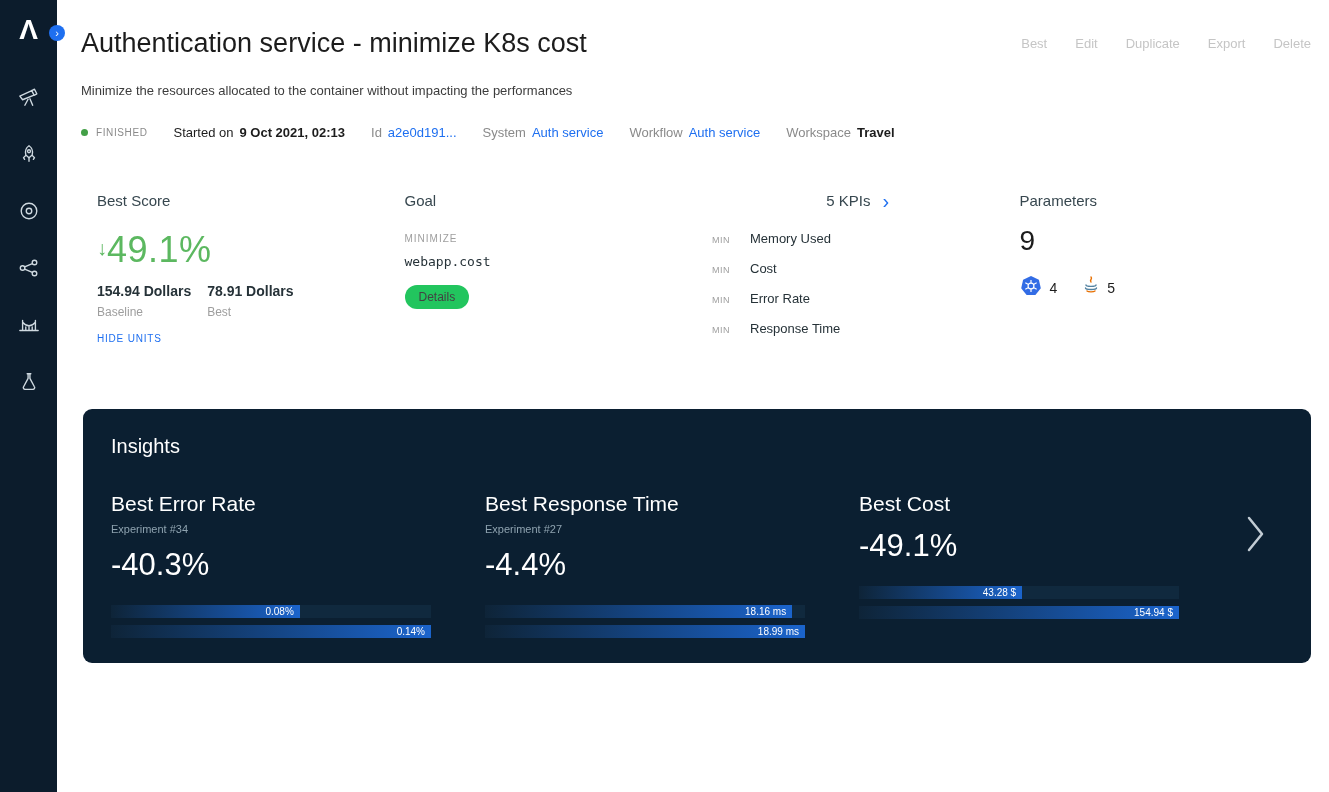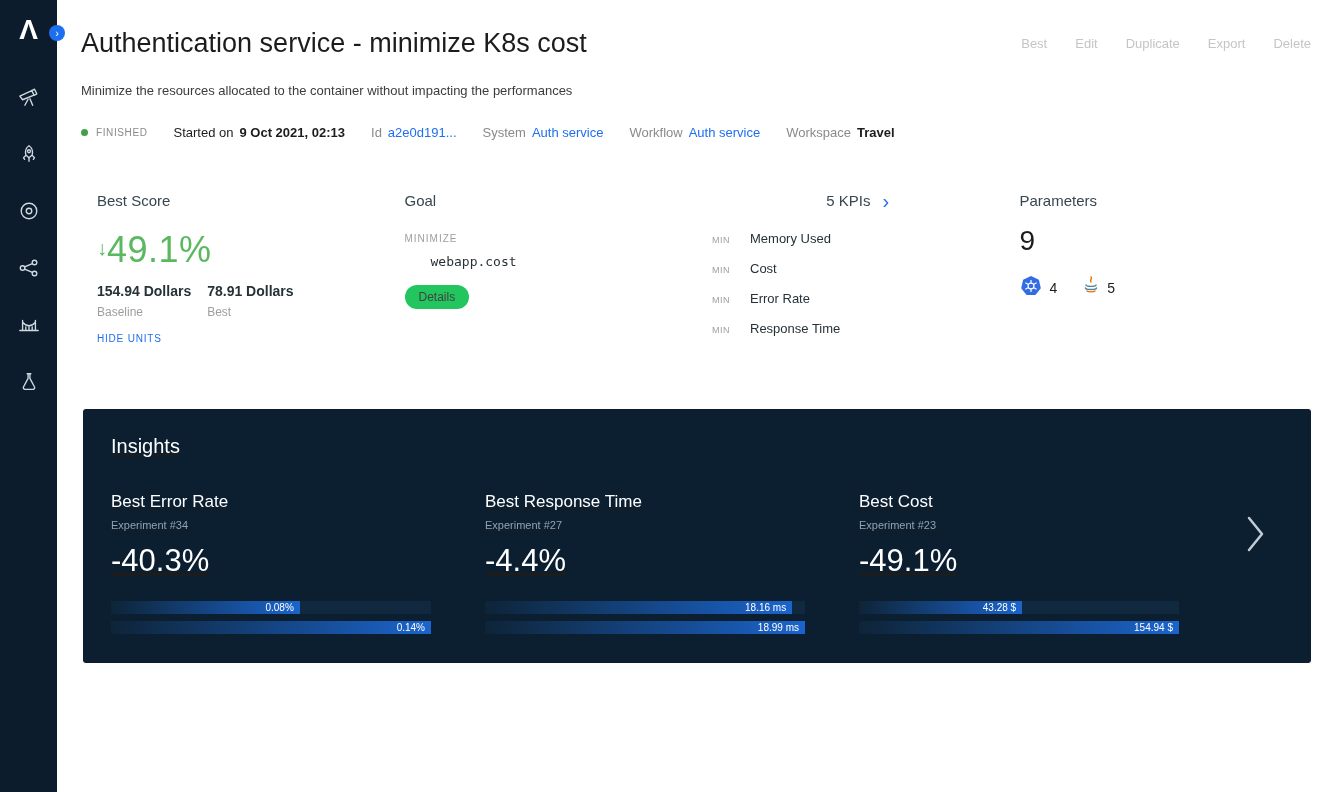--- a/index.html
+++ b/index.html
@@ -74,46 +74,46 @@
   .score-number { font-size:36px; letter-spacing:0.5px; }
   .score-pairs { margin-top:12px; display:flex; gap:16px; }
   .pair-value { font-size:14px; font-weight:bold; color:#263238; }
   .pair-label { margin-top:6px; font-size:12px; color:#9e9e9e; }
   .hide-units {
     margin-top:14px; background:none; border:none; cursor:pointer; padding:0;
     font-family:inherit; font-size:10px; color:#1e6ff0; letter-spacing:0.8px; font-weight:500;
   }
 
   .goal-mode { margin-top:24px; font-size:10px; color:#9e9e9e; letter-spacing:1px; }
-  .goal-expr { margin-top:10px; font-family:"DejaVu Sans Mono", monospace; font-size:13px; color:#263238;margin-left:26px; }
+  .goal-expr { margin-top:10px; font-family:"DejaVu Sans Mono", monospace; font-size:13px; color:#263238; }
   .details-btn {
     margin-top:16px; background:#22c55e; border:none; border-radius:13px;
     font-family:inherit; font-size:12px; color:#424242; padding:5px 14px; cursor:pointer;
   }
 
   .kpi-heading { display:flex; align-items:center; gap:12px; cursor:pointer;justify-content:center; }
   .kpi-chevron { color:#1e6ff0; font-size:20px; line-height:14px; }
   .kpi-list { margin-top:22px; }
   .kpi-row { display:flex; align-items:baseline; margin-bottom:15px; }
   .kpi-dir { width:38px; font-size:9px; color:#9e9e9e; letter-spacing:0.5px; }
   .kpi-name { font-size:13px; color:#263238; }
 
   .param-total { margin-top:16px; font-size:28px; color:#1c1c1c; }
   .param-icons { margin-top:18px; display:flex; align-items:center; gap:8px; }
   .param-count { font-size:14px; color:#1c1c1c; }
   .java-gap { margin-left:18px; }
 
   
   .insights {
     margin:58px 0 0 2px; width:1228px; height:254px;
-    background:#0b1f31; border-radius:3px; padding:26px 28px; position:relative;text-decoration:underline;
+    background:#0b1f31; border-radius:9px; padding:26px 28px; position:relative;
   }
   .insights-heading { color:#ffffff; font-size:20px; font-weight:500; }
   .insight-cards { margin-top:34px; display:grid; grid-template-columns:repeat(3,374px); }
-  .insight-title { color:#ffffff; font-size:17px; font-weight:500; }
+  .insight-title { color:#ffffff; font-size:21px; font-weight:500; }
   .insight-exp { margin-top:7px; color:#8fa3b0; font-size:11px; }
   .insight-value { margin-top:12px; color:#ffffff; font-size:31px; font-weight:500; }
   .bars { margin-top:22px; width:320px; }
   .bar-track { height:13px; background:#10293e; margin-bottom:7px; position:relative; overflow:hidden; }
   .bar-fill {
     height:100%; position:relative;
     background:linear-gradient(90deg, #0e2438 0%, #1b64cc 100%);
   }
   .bar-label {
     position:absolute; right:6px; top:0; line-height:13px;
@@ -347,21 +347,20 @@
             <div class="bar-track">
               <div class="bar-fill" style="width: 100%;">
                 <span class="bar-label">18.99 ms</span>
               </div>
             </div>
           </div>
         </div>
 
         <div class="insight-card">
           <div class="insight-title">Best Cost</div>
-          <div class="insight-exp">Experiment #23</div>
           <div class="insight-value">-49.1%</div>
           <div class="bars">
             <div class="bar-track">
               <div class="bar-fill" style="width: 51%;">
                 <span class="bar-label">43.28 $</span>
               </div>
             </div>
             <div class="bar-track">
               <div class="bar-fill" style="width: 100%;">
                 <span class="bar-label">154.94 $</span>

